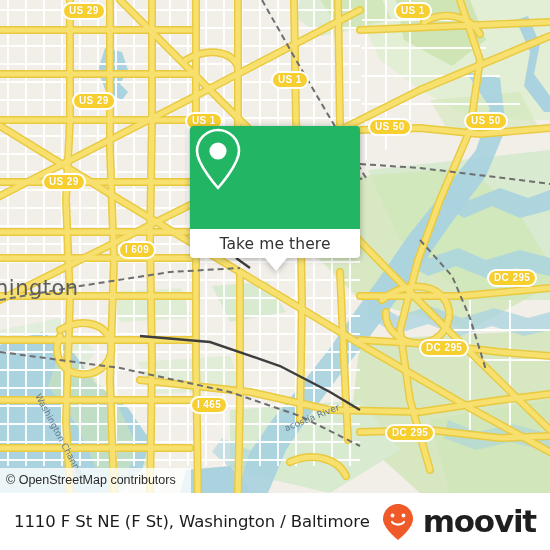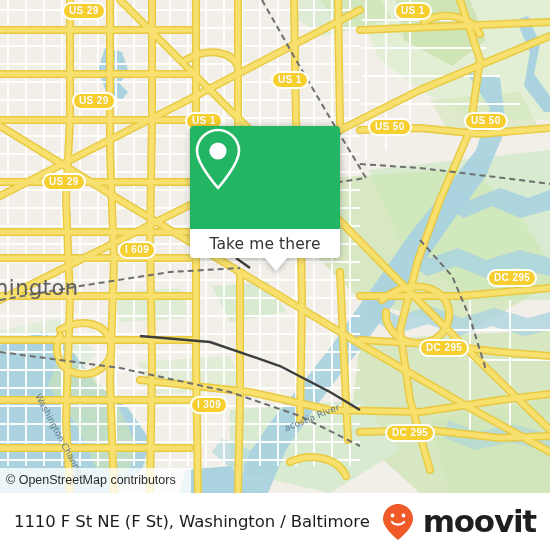--- a/index.html
+++ b/index.html
@@ -58,21 +58,21 @@
     color:#2b2b2b;
     font-size:12.5px;
     line-height:25px;
     height:25px;
     padding:0 15px 0 6px;
     white-space:nowrap;
   }
 
   
   .card{
-    position:absolute;left:190px;top:126px;width:150px;
+    position:absolute;left:190px;top:126px;width:170px;
     filter:drop-shadow(0 1px 3px rgba(0,0,0,.30));
   }
   .card-top{
     background:#22b564;
     height:103px;
     border-radius:4px 4px 0 0;
     display:flex;align-items:center;justify-content:center;
   }
   .card-bottom{
     background:#ffffff;
@@ -353,21 +353,21 @@
     <div class="shield" style="left:394px;top:2px;">US 1</div>
     <div class="shield" style="left:271px;top:71px;">US 1</div>
     <div class="shield" style="left:72px;top:92px;">US 29</div>
     <div class="shield" style="left:185px;top:112px;">US 1</div>
     <div class="shield" style="left:368px;top:118px;">US 50</div>
     <div class="shield" style="left:464px;top:112px;">US 50</div>
     <div class="shield" style="left:42px;top:173px;">US 29</div>
     <div class="shield" style="left:118px;top:241px;">I 609</div>
     <div class="shield" style="left:487px;top:269px;">DC 295</div>
     <div class="shield" style="left:419px;top:339px;">DC 295</div>
-    <div class="shield" style="left:190px;top:396px;">I 309</div>
+    <div class="shield" style="left:190px;top:396px;">I 465</div>
     <div class="shield" style="left:385px;top:424px;">DC 295</div>
 
     <div class="card">
       <div class="card-top">
         <svg width="56" height="66" viewBox="0 0 56 66">
           <path d="M28,4 C16.4,4 7,13.4 7,25 C7,38.5 28,62 28,62 C28,62 49,38.5 49,25 C49,13.4 39.6,4 28,4 Z" fill="none" stroke="#ffffff" stroke-width="2.6" stroke-linejoin="round"></path>
           <circle cx="28" cy="25" r="8.6" fill="#ffffff"></circle>
         </svg>
       </div>
       <div class="card-bottom">

